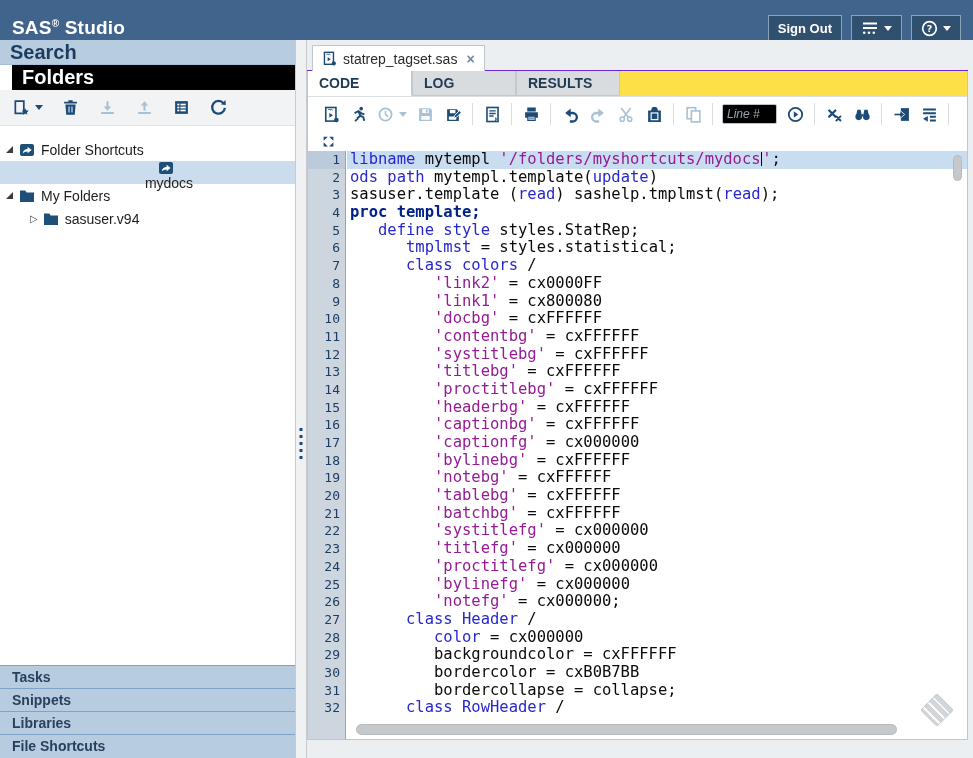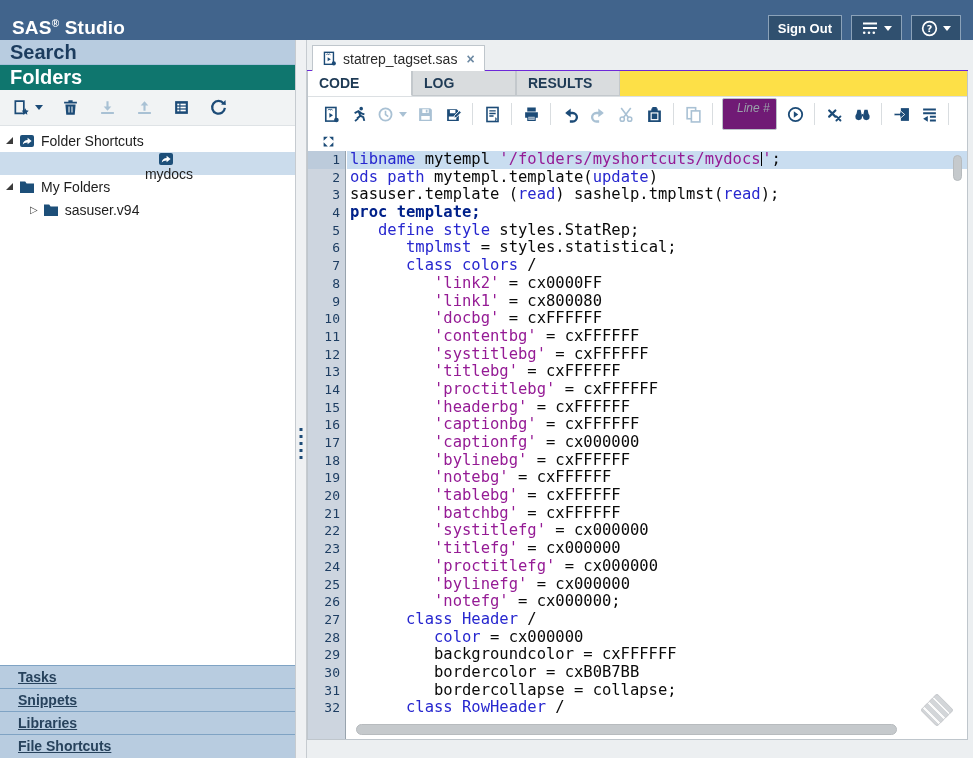--- a/index.html
+++ b/index.html
@@ -17,38 +17,38 @@
              font-size:13px; padding:0 9px; cursor:pointer; }
   .top-btn svg { display:block; }
   .caret { width:0; height:0; border-left:4px solid transparent; border-right:4px solid transparent;
            border-top:5px solid currentColor; margin-left:5px; display:inline-block; }
 
   
   .sidebar { position:absolute; left:0; top:40px; width:295px; bottom:0; background:#fff;
              display:flex; flex-direction:column; }
   .sb-hdr { height:25px; line-height:25px; padding-left:10px; font-size:20px; font-weight:bold; }
   .hdr-search { background:#B8CCE0; color:#1C3C5E; border-bottom:1px solid #A4BFD8; }
-  .hdr-folders { background:#0f766e; color:#fff; }
+  .hdr-folders { background:#000000; color:#fff;margin-left:12px; }
   .sb-toolbar { height:36px; background:#F1F3F4; border-bottom:1px solid #DFE3E6;
                 display:flex; align-items:center; padding-left:13px; gap:17px; }
   .tb-btn { display:flex; align-items:center; justify-content:center; min-width:20px; height:24px;
             color:#1C4B77; cursor:pointer; }
   .tb-btn svg { width:17px; height:17px; display:block; }
   .tb-btn.dis { color:#A9C1D4; cursor:default; }
-  .tree { flex:1; overflow:hidden; padding-top:3px; }
+  .tree { flex:1; overflow:hidden; padding-top:12px; }
   .tree-row { height:23px; display:flex; align-items:center; font-size:14px; color:#1d1d1d; cursor:pointer; }
   .tree-row.sel { background:#CBDCEC;flex-direction:column; }
   .exp-open { width:0; height:0; border-bottom:7px solid #3C3C3C; border-left:7px solid transparent;
               margin-right:6px; flex:none; }
   .exp-closed { color:#444; font-size:10px; margin-right:5px; flex:none; }
   .tree-ico { margin-right:6px; flex:none; display:flex; }
   .tree-ico svg { width:16px; height:14px; display:block; }
   .accordion { border-top:1px solid #7FA3C4; }
   .acc-bar { height:23px; line-height:23px; background:#B8CCE0; color:#27425C; font-weight:bold;
-             font-size:14px; padding-left:18px; border-bottom:1px solid #7FA3C4; cursor:pointer;text-decoration:underline; }
+             font-size:14px; padding-left:12px; border-bottom:1px solid #7FA3C4; cursor:pointer; }
   .acc-bar:last-child { border-bottom:none; }
 
   
   .splitter { position:absolute; left:295px; top:40px; width:12px; bottom:0; background:#EFF1F3;
               border-left:1px solid #C6CBD0; border-right:1px solid #C6CBD0; cursor:col-resize; }
   .splitter .dots { position:absolute; left:50%; transform:translateX(-50%); top:388px; width:3px;
                     height:33px; background:repeating-linear-gradient(#1D4B77 0 3px, transparent 3px 7px); }
 
   
   .main { position:absolute; left:307px; top:40px; right:0; bottom:0; background:#ECEFF1; }
@@ -66,22 +66,22 @@
   .subtabs { height:26px; display:flex; border-bottom:1px solid #DCE0E3; background:#fde047; }
   .subtab { width:104px; line-height:24px; height:25px; padding-left:11px; font-size:14px;
             font-weight:bold; color:#1E3A55; background:#D9DCDE; border:1px solid #C3C8CC;
             border-top:none; cursor:pointer; }
   .subtab.active { background:#fff; border-bottom:1px solid #fff; }
   .subtab:first-child { border-left:none; }
 
   .ed-toolbar { height:34px; display:flex; align-items:center; padding-left:9px; }
   .ed-toolbar .tb-btn { margin:0 4px; }
   .sep { width:1px; height:22px; background:#D9DDE0; margin:0 5px; flex:none; }
-  .line-input { width:55px; height:32px; border:1px solid #BCC3C9; border-radius:2px; background:#701a75;
-                color:#9AA3AA; font-style:italic; font-size:12px; line-height:18px; padding-left:14px;
+  .line-input { width:55px; height:20px; border:1px solid #BCC3C9; border-radius:2px; background:#000000;
+                color:#9AA3AA; font-style:italic; font-size:12px; line-height:18px; padding-left:4px;
                 margin:0 4px; }
   .maxrow { height:20px; display:flex; align-items:center; padding-left:10px; }
   .maxrow .tb-btn svg { width:13px; height:13px; }
 
   
   .editor { flex:1; position:relative; overflow:hidden;
             font-family:"DejaVu Sans Mono","Liberation Mono",monospace; font-size:15.5px; }
   .gutter { position:absolute; left:0; top:0; bottom:0; width:38px; background:#CDD5DF;
             border-right:1px solid #98A3AD; }
   .gut-cell { height:17.7px; line-height:17.7px; text-align:right; padding-right:5px;

